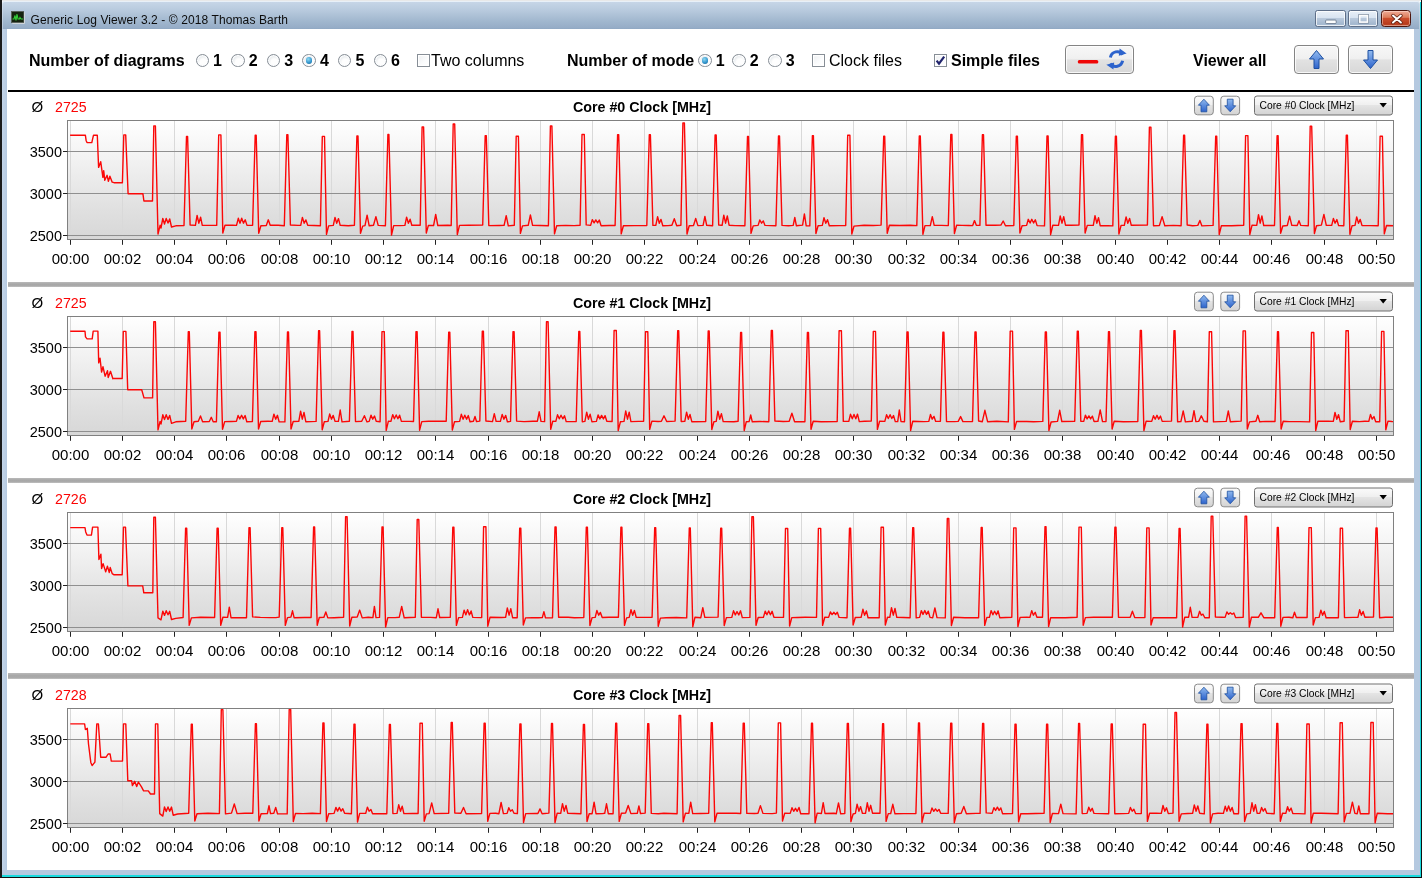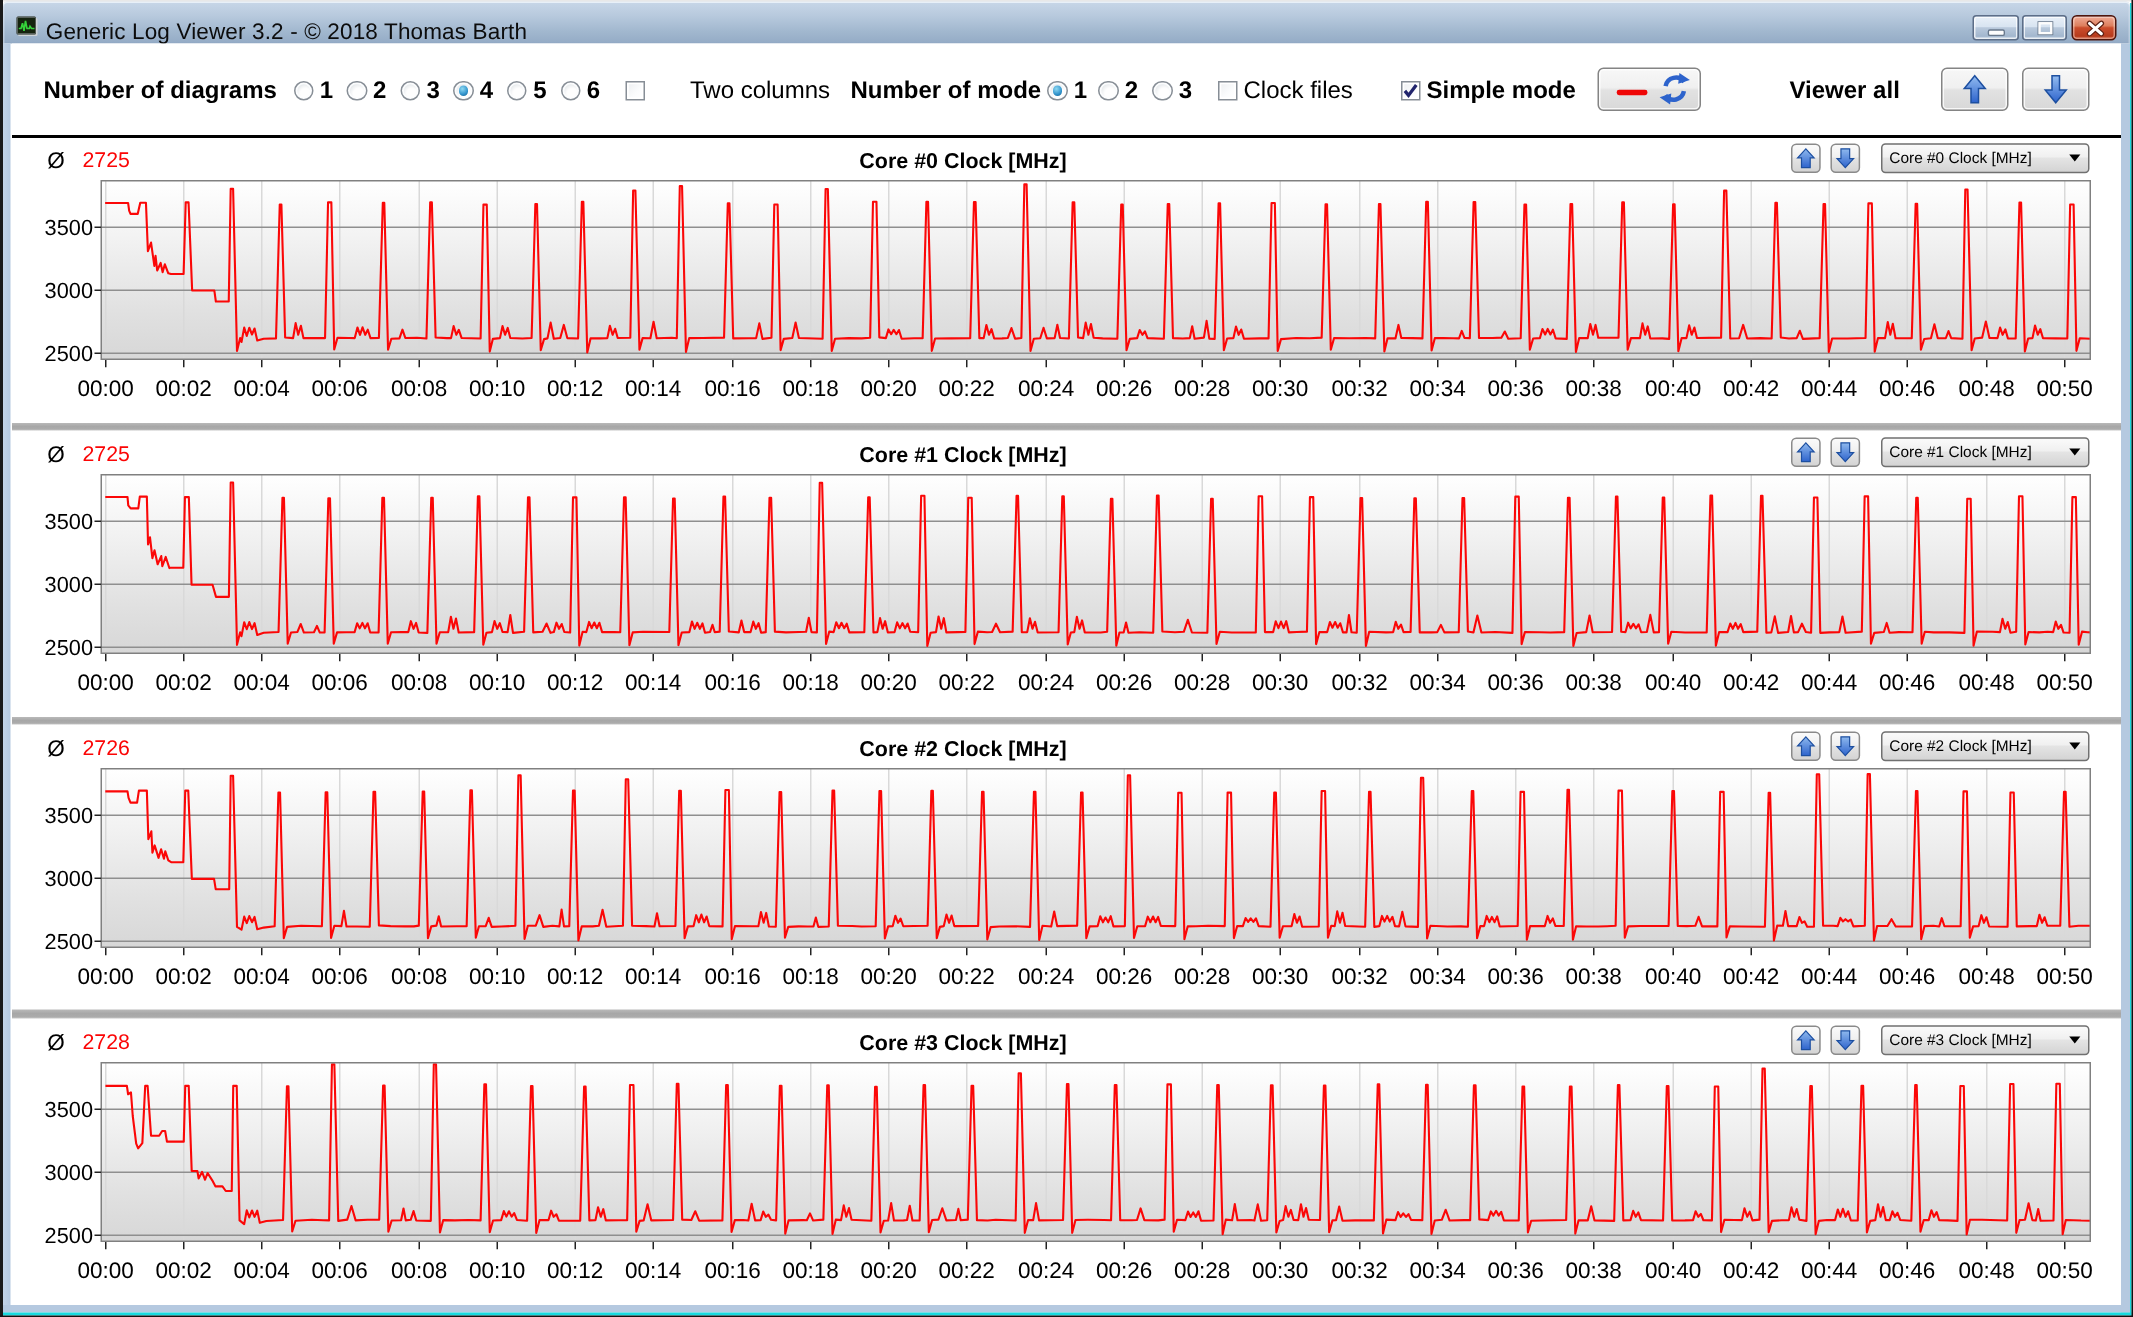--- a/index.html
+++ b/index.html
@@ -5,21 +5,21 @@
 html,body { width:1422px; height:878px; overflow:hidden; }
 body { background:#fff; font-family:"Liberation Sans", sans-serif; position:relative; }
 .abs { position:absolute; }
 svg.panel { position:absolute; left:0; }
 svg text { font-family:"Liberation Sans", sans-serif; }
 #titlebar { left:1.6px; top:1px; width:1418.8px; height:28.4px;
   background:linear-gradient(180deg,#c8d7e8 0%,#b7c9dd 35%,#a2b8cf 70%,#96adc7 95%,#8fa7c2 100%);
   border-radius:3px 3px 0 0; box-shadow:inset 0 1px 0 rgba(235,243,250,0.9), inset 1px 0 0 rgba(220,230,242,0.5), inset -1px 0 0 rgba(220,230,242,0.5); }
 #title-ico { left:11px; top:11px; width:13.4px; height:12.4px; background:#2a342a; border-radius:1px;
   box-shadow:1px 1px 0 #cfd4d8, inset 0 0 0 1px #58605a; }
-#title-txt { left:30.5px; top:13px; font-size:15px; color:#0c0c0c; letter-spacing:0.1px; }
+#title-txt { left:30.5px; top:13px; font-size:12px; color:#0c0c0c; letter-spacing:0.1px; }
 .winbtn { position:absolute; top:10.4px; height:16.6px; border-radius:2.5px; }
 #btn-min, #btn-max { background:linear-gradient(180deg,#e9f0f8 0%,#d8e4f1 45%,#b9c9dc 50%,#a4b8cf 85%,#abbfd5 100%); border:1px solid #5d6e88; box-shadow:inset 0 0 0 1px rgba(255,255,255,0.75); }
 #btn-min { left:1315.4px; width:30.2px; }
 #btn-max { left:1348.4px; width:29.6px; }
 #btn-close { left:1380.8px; width:30.6px; border-radius:3.5px; background:linear-gradient(180deg,#f0ab97 0%,#dd7e5c 42%,#cb4d2c 50%,#b83c1e 85%,#c44c2a 100%); border:1.4px solid #4e150c; box-shadow:inset 0 0 0 1px rgba(255,240,230,0.45); }
 #toolbar { left:7.5px; top:29.4px; width:1406.5px; height:60.4px; background:#fff; }
 .tbtxt { position:absolute; font-size:16px; color:#000; top:52px; line-height:17px; white-space:nowrap;text-align:center; }
 .bold { font-weight:bold; }
 .radio { position:absolute; width:13.4px; height:13.4px; border-radius:50%; top:53.6px;
   background:radial-gradient(circle at 60% 68%,#fefefe 35%,#e3e7ea 70%,#d3d8dc);
@@ -65,36 +65,36 @@
 <div class="tbtxt bold" style="left:248.7px">2</div>
 <div class="radio" style="left:266.8px"></div>
 <div class="tbtxt bold" style="left:284.3px">3</div>
 <div class="radio sel" style="left:302.4px"></div>
 <div class="tbtxt bold" style="left:319.9px">4</div>
 <div class="radio" style="left:338.0px"></div>
 <div class="tbtxt bold" style="left:355.5px">5</div>
 <div class="radio" style="left:373.6px"></div>
 <div class="tbtxt bold" style="left:391.1px">6</div>
 <div class="checkbox" style="left:417px"></div>
-<div class="tbtxt" style="left:460px">Two columns</div>
+<div class="tbtxt" style="left:431px">Two columns</div>
 <div class="tbtxt bold" style="left:567px">Number of mode</div>
 <div class="radio sel" style="left:698.3px"></div>
 <div class="tbtxt bold" style="left:715.8px">1</div>
 <div class="radio" style="left:732.3px"></div>
 <div class="tbtxt bold" style="left:749.8px">2</div>
 <div class="radio" style="left:768.3px"></div>
 <div class="tbtxt bold" style="left:785.8px">3</div>
 <div class="checkbox" style="left:811.8px"></div>
 <div class="tbtxt" style="left:829px">Clock files</div>
 <div class="checkbox" style="left:933.8px">
     <svg width="13" height="13" viewBox="0 0 13 13" style="position:absolute;left:-1px;top:-1px">
 <path d="M2.6 6.6 L5 9.6 L10.2 2.6" stroke="#21246c" stroke-width="2.2" fill="none"></path>
     </svg>
   </div>
-<div class="tbtxt bold" style="left:951px">Simple mode</div>
+<div class="tbtxt bold" style="left:951px">Simple files</div>
 <div class="bigbtn" style="left:1064.5px;width:69.2px">
 <svg width="68" height="27" viewBox="0 0 68 27" style="position:absolute;left:0;top:0">
 <rect x="11.8" y="13.9" width="20.5" height="3.6" rx="1.6" fill="#ef0606"></rect>
 <g stroke="#2d63cc" stroke-width="3" fill="none">
 <path d="M56.8 8.6 A 6.9 6.9 0 0 0 44.4 11.4"></path>
 <path d="M44.2 17.6 A 6.9 6.9 0 0 0 56.6 14.8"></path>
 </g>
 <path d="M53.6 2.6 L60.6 7.4 L52.8 9.8 Z" fill="#2d63cc"></path>
 <path d="M47.4 23.6 L40.4 18.8 L48.2 16.4 Z" fill="#2d63cc"></path>
 </svg>

